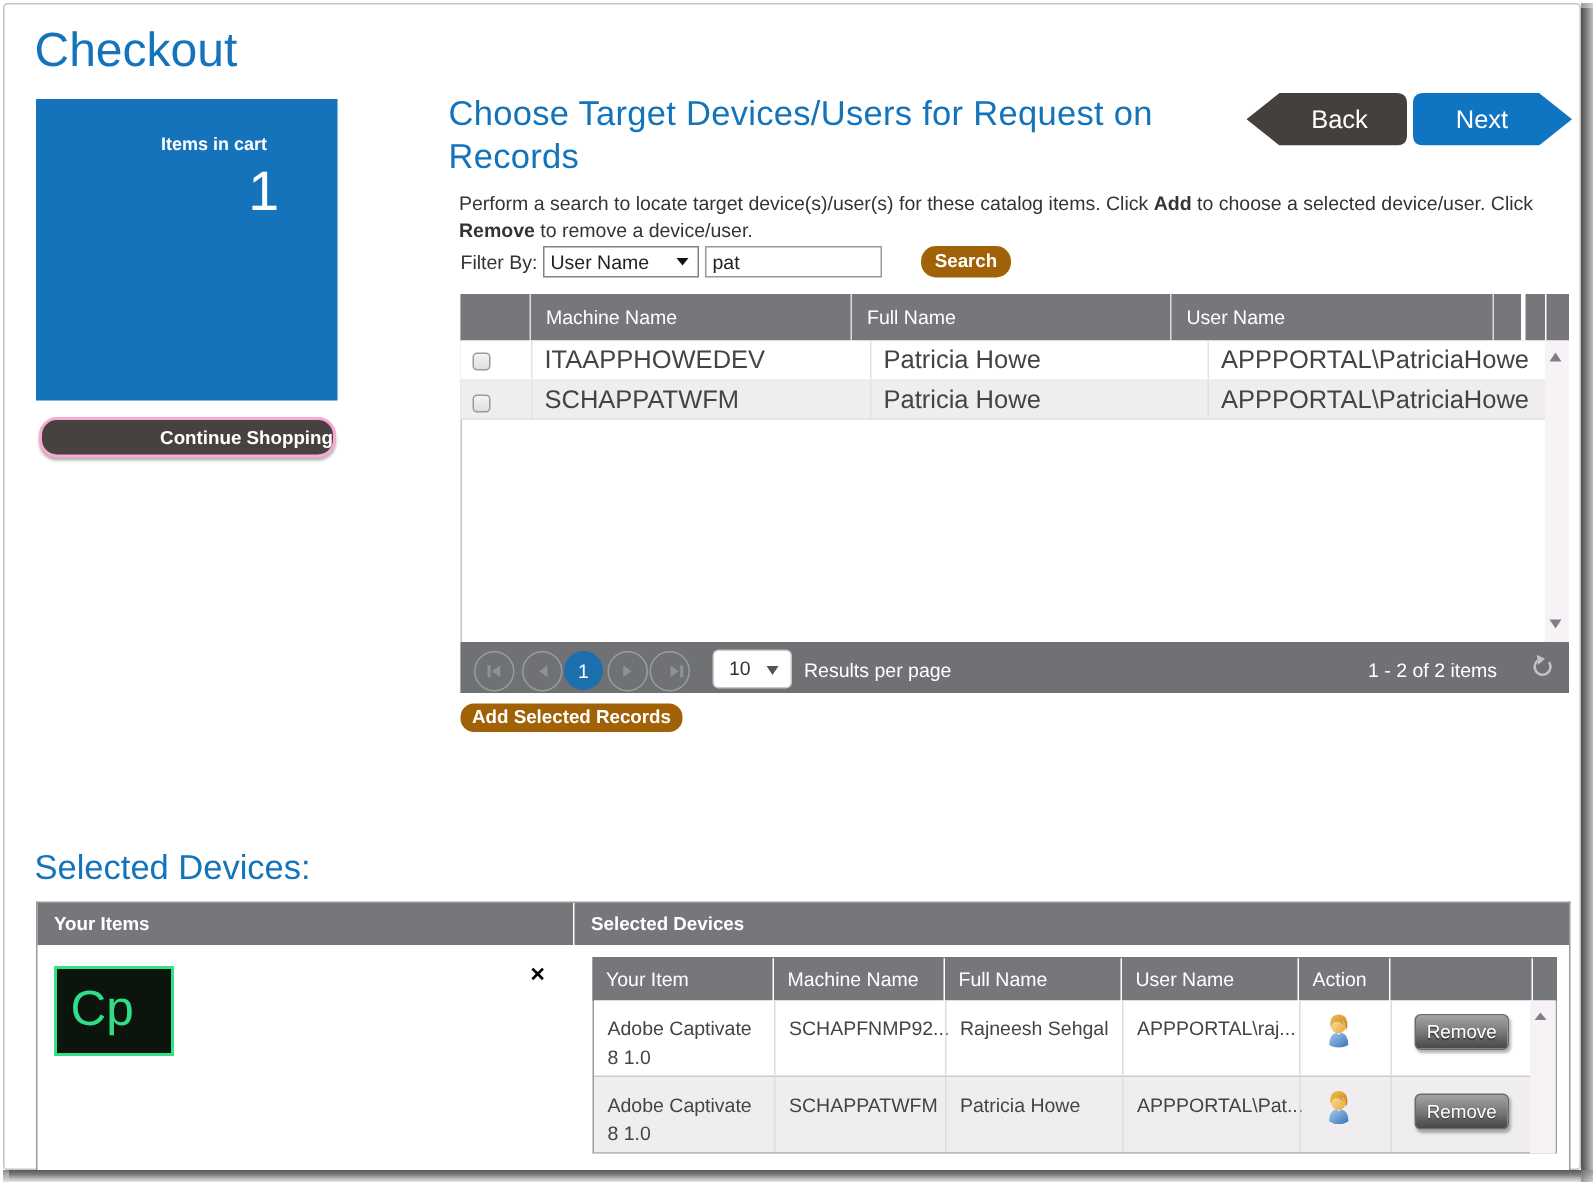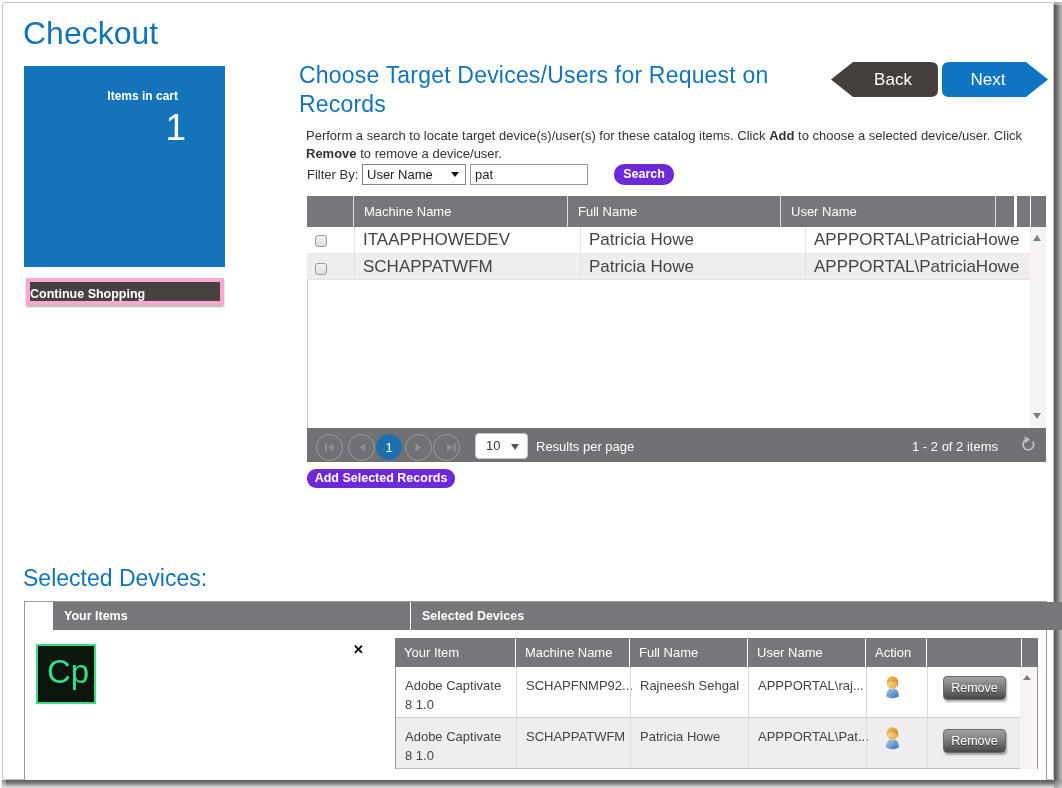--- a/index.html
+++ b/index.html
@@ -4,28 +4,28 @@
 <style>
   * { margin:0; padding:0; box-sizing:border-box; }
   html,body { width:1062px; height:788px; background:#fff; font-family:"Liberation Sans", sans-serif; overflow:hidden; }
   .abs { position:absolute; }
   #page { position:relative; width:1062px; height:788px; }
   #card { left:2px; top:2px; width:1052px; height:778px; background:#fff; border:1px solid #c4c4c4; border-radius:3px; }
   h1.main { left:23px; top:15px; font-size:32px; font-weight:400; color:#1373bb; }
   #cartbox { left:24px; top:66px; width:201px; height:201px; background:#1573bc; color:#fff; text-align:right; }
   #cartbox .lbl { position:absolute; right:47px; top:23px; font-size:12px; font-weight:bold; }
   #cartbox .num { position:absolute; right:39px; top:41px; font-size:37px; }
-  #contbtn { left:26px; top:278px; width:198px; height:27px; background:#474140; border:4px solid #f9a8d4; border-radius:0; color:#fff; font-size:12.5px; font-weight:bold; text-align:left; line-height:25px; box-shadow:0 2px 2px rgba(0,0,0,.3); }
+  #contbtn { left:26px; top:278px; width:198px; height:27px; background:#474140; border:2px solid #f9a8d4; border-radius:12px; color:#fff; font-size:12.5px; font-weight:bold; text-align:right; line-height:25px; box-shadow:0 2px 2px rgba(0,0,0,.3); }
   h2.sub { left:299px; top:61px; width:500px; font-size:23px; line-height:29px; font-weight:400; color:#1373bb; letter-spacing:0.2px; }
   #para { left:306px; top:127px; width:736px; font-size:13px; line-height:17.5px; color:#333; }
   .filterlbl { left:307px; top:167px; font-size:13px; color:#333; }
   .selbox { left:362px; top:164px; width:104px; height:21px; background:#fff; border:1px solid #828282; font-size:13px; color:#222; line-height:19px; padding-left:4px; }
   .selbox .arr { position:absolute; right:6px; top:7px; width:0; height:0; border-left:4px solid transparent; border-right:4px solid transparent; border-top:5.5px solid #111; }
   #searchinput { left:470px; top:164px; width:118px; height:21px; background:#fff; border:1px solid #999; font-size:13px; color:#222; line-height:19px; padding-left:4px; }
-  .bluebtn { background:#6d28d9; color:#fff; font-weight:bold; font-size:12.5px; text-align:center; }
+  .bluebtn { background:#a16207; color:#fff; font-weight:bold; font-size:12.5px; text-align:center; }
   #searchbtn { left:614px; top:164px; width:60px; height:21px; line-height:21px; border-radius:10px; }
   #addbtn { left:307px; top:469px; width:148px; height:19px; line-height:19px; border-radius:9px; }
 
   
   #grid { left:307px; top:196px; width:739px; height:266px; border:1px solid #c4c4c4; border-top:none; background:#fff; }
   .ghead { background:#76777a; color:#fff; font-size:13px; }
   #gridhead { left:307px; top:196px; width:739px; height:31px; }
   .hcell { position:absolute; top:0; height:31px; line-height:31px; padding-left:10px; overflow:hidden; }
   .hsep { position:absolute; top:0; width:1px; height:31px; background:#dcdcdd; }
   .gap { position:absolute; top:0; height:31px; background:#fff; }
@@ -40,22 +40,22 @@
   #pager { left:307px; top:428px; width:739px; height:34px; background:#6f7174; color:#fff; font-size:13px; }
   .pcir { position:absolute; top:6px; width:27px; height:27px; border:1px solid #9a9da0; border-radius:50%; }
   .pblue { background:#1b70ad; border-color:#1b70ad; color:#fff; text-align:center; line-height:26px; font-size:13px; }
   #rpp { position:absolute; left:168px; top:5px; width:53px; height:26px; background:#fff; border:1px solid #c8c8c8; border-radius:4px; color:#333; line-height:24px; padding-left:10px; font-size:13px; }
   #rpp .arr { position:absolute; right:8px; top:10px; width:0; height:0; border-left:4.5px solid transparent; border-right:4.5px solid transparent; border-top:6px solid #555; }
 
   
   h2.seldev { left:23px; top:565px; font-size:23px; font-weight:400; color:#1373bb; }
   #panel { left:24px; top:601px; width:1023px; height:179px; border:1px solid #9a9a9a; border-bottom:none; background:#fff; }
   #panelhead { left:25px; top:602px; width:1021px; height:28px; }
-  .phcell { position:absolute; top:0; height:28px; line-height:28px; font-size:12.5px; font-weight:bold; padding-left:11px; color:#fff; background:#76777a;margin-left:28px; }
-  #cplogo { left:36px; top:644px; width:60px; height:60px; background:#0b150e; border:2px solid #35df88; }
+  .phcell { position:absolute; top:0; height:28px; line-height:28px; font-size:12.5px; font-weight:bold; padding-left:11px; color:#fff; background:#76777a; }
+  #cplogo { left:36px; top:644px; width:80px; height:60px; background:#0b150e; border:2px solid #35df88; }
   #cplogo span { position:absolute; left:9px; top:7px; font-size:33px; color:#31dd87; letter-spacing:0px; }
   #itemname { left:125px; top:644px; font-size:17px; color:#222; }
   #closex { left:353px; top:642px; font-size:13px; font-weight:bold; color:#000; }
 
   
   #itable { left:395px; top:638px; width:643px; height:131px; border:1px solid #999; background:#fff; }
   #ithead { left:395px; top:638px; width:643px; height:29px; }
   .ithc { position:absolute; top:0; height:29px; line-height:29px; font-size:13px; color:#fff; background:#76777a; padding-left:9px; }
   .itrow { position:absolute; left:396px; width:625px; font-size:13px; color:#444; }
   .itrow .c { position:absolute; top:0; height:100%; padding:9px 0 0 9px; border-left:1px solid #ddd; line-height:19px; }

